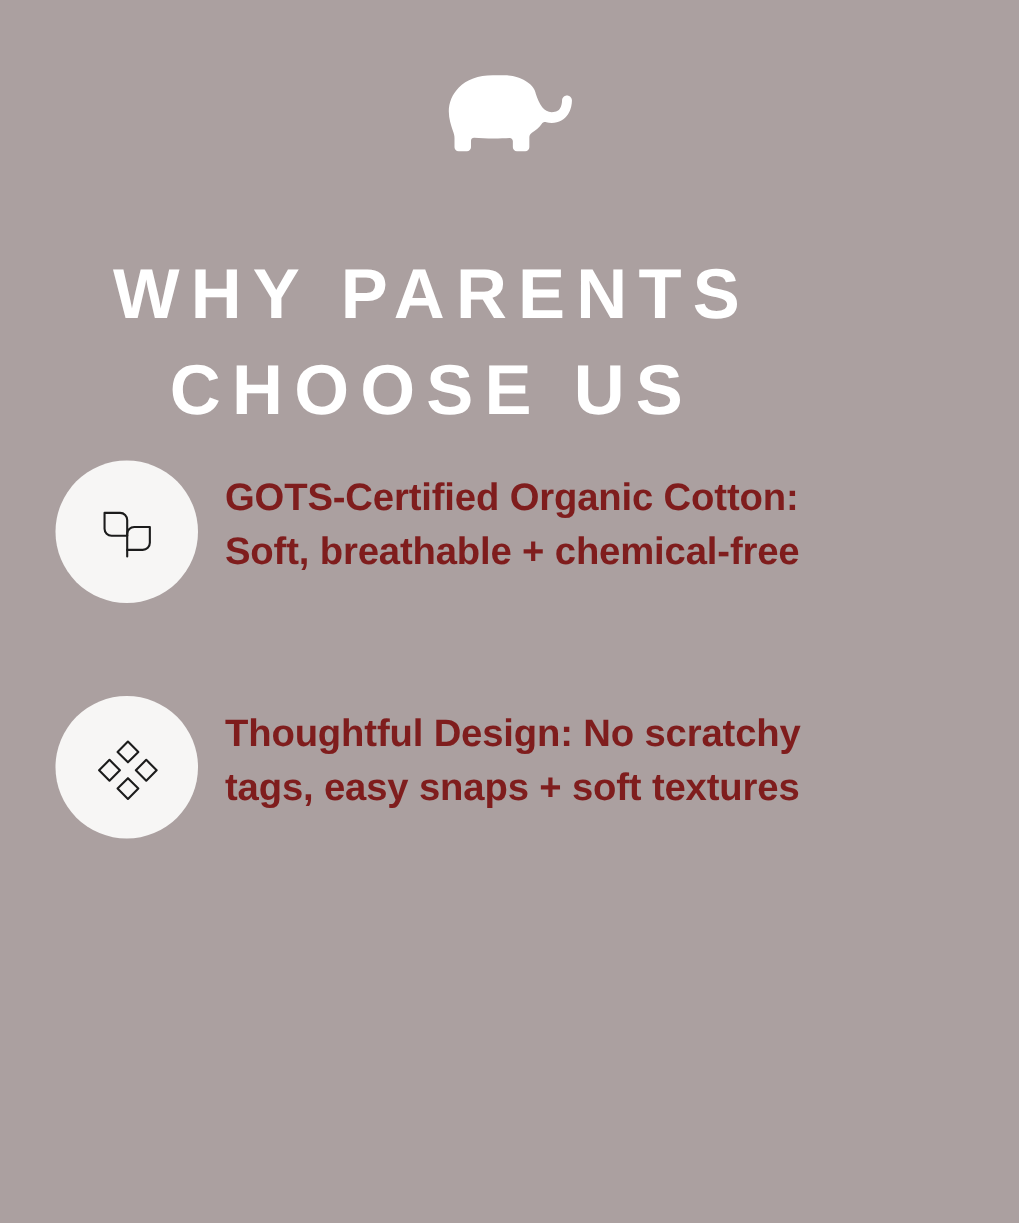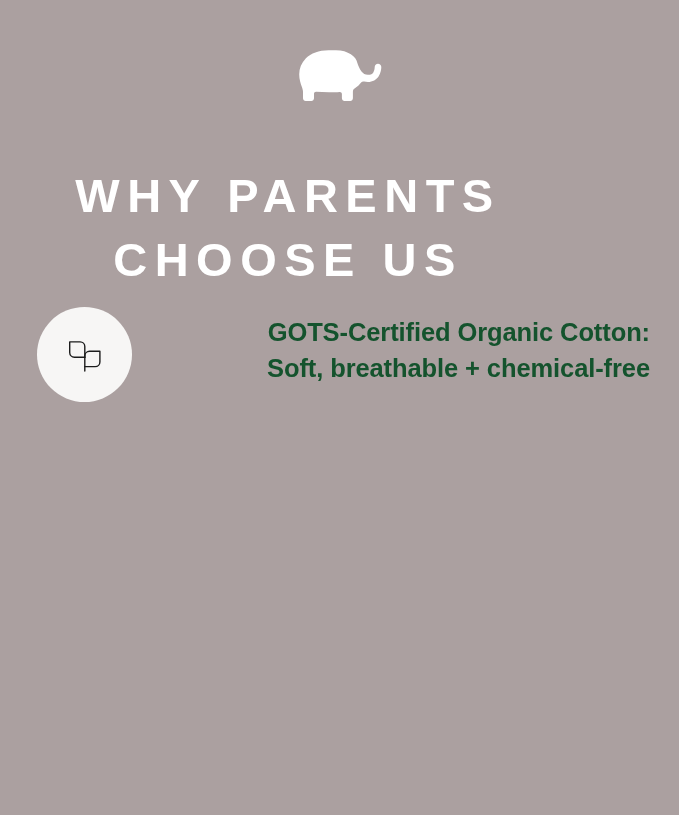--- a/index.html
+++ b/index.html
@@ -80,22 +80,22 @@
     justify-content: center;
   }
   .benefit-icon-circle svg {
     display: block;
   }
   .benefit-text {
     position: absolute;
     left: 150px;
     top: 6px;
     width: 500px;
-    text-align: right;
-    color: #14532d;
+    text-align: left;
+    color: #7f1d1d;
     font-family: "Liberation Sans", sans-serif;
     font-weight: 700;
     font-size: 25.5px;
     line-height: 36px;
     letter-spacing: -0.1px;
     white-space: pre-line;
   }
   .benefit-row.row-1 .benefit-text { top: 14px; }
   .benefit-row.row-2 .benefit-text { top: 14px; }
   .benefit-row.row-3 .benefit-text { top: 14px; left: 142px; }
@@ -125,16 +125,30 @@
             <path d="M23.8 26.2V40"></path>
             <path d="M23.8 26.2H13.4c-2.6 0-4.7-2.1-4.7-4.7V10.9h10.4c2.6 0 4.7 2.1 4.7 4.7v10.6z"></path>
             <path d="M23.8 26.2V25c0-2.6 2.1-4.7 4.7-4.7h10.4v10.6c0 2.6-2.1 4.7-4.7 4.7H23.8"></path>
           </svg>
         </span>
       </div>
       <div class="benefit-text">GOTS-Certified Organic Cotton:
 Soft, breathable + chemical-free</div>
     </div>
 
+    <div class="benefit-row row-2">
+      <div class="benefit-icon-circle">
+        <span>
+          <svg width="48" height="48" viewBox="0 0 48 48" xmlns="http://www.w3.org/2000/svg" fill="none" stroke="#1c1c1c" stroke-width="1.4" stroke-linejoin="round">
+            <rect x="19.4" y="8.4" width="9.8" height="9.8" transform="rotate(45 24.3 13.3)"></rect>
+            <rect x="7.1" y="20.6" width="9.8" height="9.8" transform="rotate(45 12 25.5)"></rect>
+            <rect x="31.6" y="20.6" width="9.8" height="9.8" transform="rotate(45 36.5 25.5)"></rect>
+            <rect x="19.4" y="32.8" width="9.8" height="9.8" transform="rotate(45 24.3 37.7)"></rect>
+          </svg>
+        </span>
+      </div>
+      <div class="benefit-text">Thoughtful Design: No scratchy
+tags, easy snaps + soft textures</div>
+    </div>
 
 
   </div>
 </div>
 
 </body></html>

